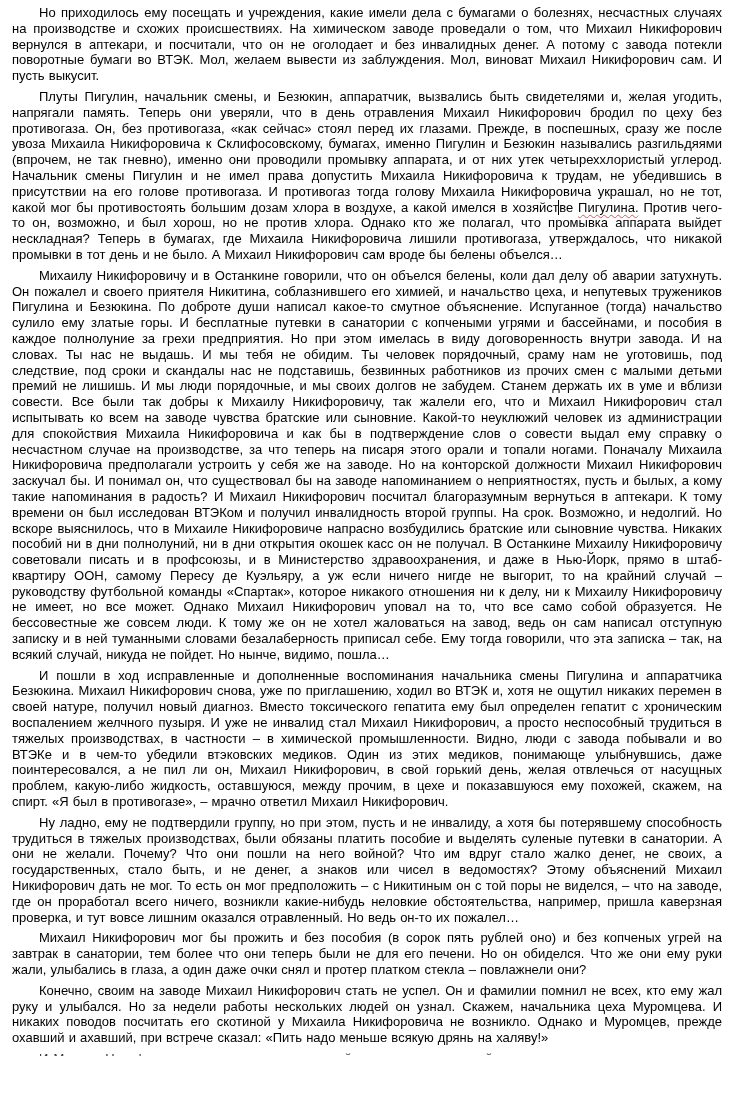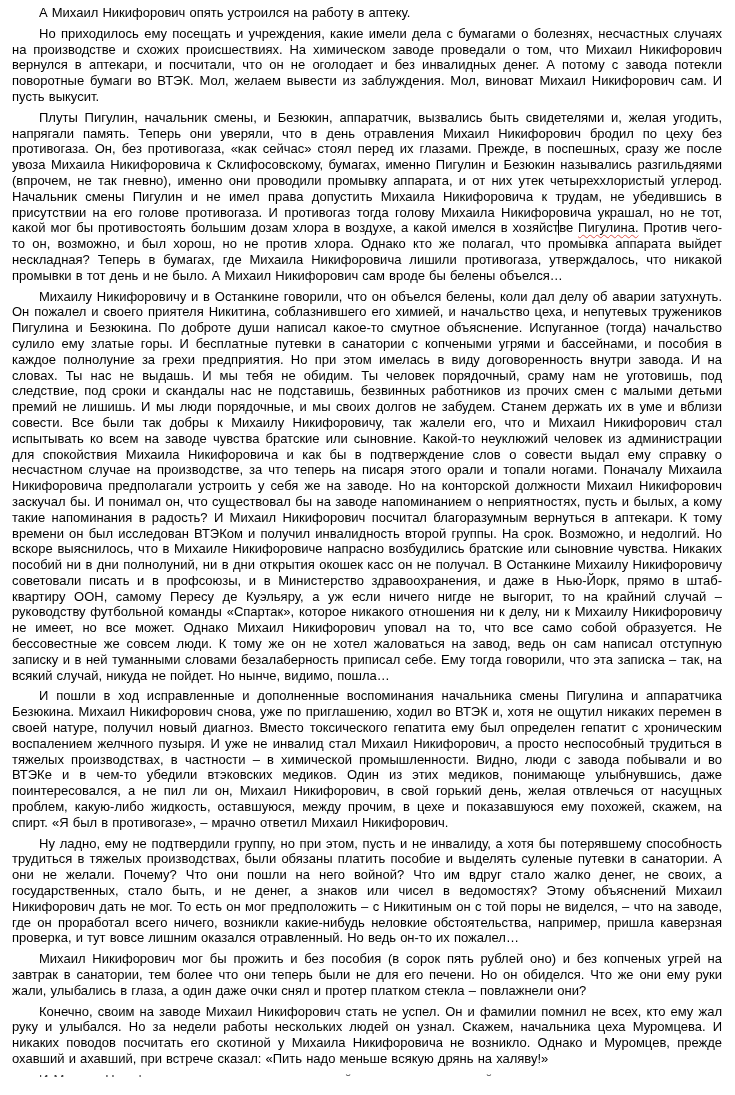--- a/index.html
+++ b/index.html
@@ -45,21 +45,20 @@
     height: 5px;
     overflow: hidden;
     opacity: 0.8;
   }
 </style>
 </head>
 <body>
 
 <div class="page">
   <div class="text-area" id="text-area">
-      <p class="para">А Михаил Никифорович опять устроился на работу в аптеку.</p>
       <p class="para">Но приходилось ему посещать и учреждения, какие имели дела с бумагами о болезнях, несчастных случаях на производстве и схожих происшествиях. На химическом заводе проведали о том, что Михаил Никифорович вернулся в аптекари, и посчитали, что он не оголодает и без инвалидных денег. А потому с завода потекли поворотные бумаги во ВТЭК. Мол, желаем вывести из заблуждения. Мол, виноват Михаил Никифорович сам. И пусть выкусит.</p>
       <p class="para">Плуты Пигулин, начальник смены, и Безюкин, аппаратчик, вызвались быть свидетелями и, желая угодить, напрягали память. Теперь они уверяли, что в день отравления Михаил Никифорович бродил по цеху без противогаза. Он, без противогаза, «как сейчас» стоял перед их глазами. Прежде, в поспешных, сразу же после увоза Михаила Никифоровича к Склифосовскому, бумагах, именно Пигулин и Безюкин назывались разгильдяями (впрочем, не так гневно), именно они проводили промывку аппарата, и от них утек четыреххлористый углерод. Начальник смены Пигулин и не имел права допустить Михаила Никифоровича к трудам, не убедившись в присутствии на его голове противогаза. И противогаз тогда голову Михаила Никифоровича украшал, но не тот, какой мог бы противостоять большим дозам хлора в воздухе, а какой имелся в хозяйст<span class="caret"></span>ве <span class="misspelled" style="text-decoration-color: rgb(224, 84, 74);">Пигулина.</span> Против чего-то он, возможно, и был хорош, но не против хлора. Однако кто же полагал, что промывка аппарата выйдет нескладная? Теперь в бумагах, где Михаила Никифоровича лишили противогаза, утверждалось, что никакой промывки в тот день и не было. А Михаил Никифорович сам вроде бы белены объелся…</p>
       <p class="para">Михаилу Никифоровичу и в Останкине говорили, что он объелся белены, коли дал делу об аварии затухнуть. Он пожалел и своего приятеля Никитина, соблазнившего его химией, и начальство цеха, и непутевых тружеников Пигулина и Безюкина. По доброте души написал какое-то смутное объяснение. Испуганное (тогда) начальство сулило ему златые горы. И бесплатные путевки в санатории с копчеными угрями и бассейнами, и пособия в каждое полнолуние за грехи предприятия. Но при этом имелась в виду договоренность внутри завода. И на словах. Ты нас не выдашь. И мы тебя не обидим. Ты человек порядочный, сраму нам не уготовишь, под следствие, под сроки и скандалы нас не подставишь, безвинных работников из прочих смен с малыми детьми премий не лишишь. И мы люди порядочные, и мы своих долгов не забудем. Станем держать их в уме и вблизи совести. Все были так добры к Михаилу Никифоровичу, так жалели его, что и Михаил Никифорович стал испытывать ко всем на заводе чувства братские или сыновние. Какой-то неуклюжий человек из администрации для спокойствия Михаила Никифоровича и как бы в подтверждение слов о совести выдал ему справку о несчастном случае на производстве, за что теперь на писаря этого орали и топали ногами. Поначалу Михаила Никифоровича предполагали устроить у себя же на заводе. Но на конторской должности Михаил Никифорович заскучал бы. И понимал он, что существовал бы на заводе напоминанием о неприятностях, пусть и былых, а кому такие напоминания в радость? И Михаил Никифорович посчитал благоразумным вернуться в аптекари. К тому времени он был исследован ВТЭКом и получил инвалидность второй группы. На срок. Возможно, и недолгий. Но вскоре выяснилось, что в Михаиле Никифоровиче напрасно возбудились братские или сыновние чувства. Никаких пособий ни в дни полнолуний, ни в дни открытия окошек касс он не получал. В Останкине Михаилу Никифоровичу советовали писать и в профсоюзы, и в Министерство здравоохранения, и даже в Нью-Йорк, прямо в штаб-квартиру ООН, самому Пересу де Куэльяру, а уж если ничего нигде не выгорит, то на крайний случай – руководству футбольной команды «Спартак», которое никакого отношения ни к делу, ни к Михаилу Никифоровичу не имеет, но все может. Однако Михаил Никифорович уповал на то, что все само собой образуется. Не бессовестные же совсем люди. К тому же он не хотел жаловаться на завод, ведь он сам написал отступную записку и в ней туманными словами безалаберность приписал себе. Ему тогда говорили, что эта записка – так, на всякий случай, никуда не пойдет. Но нынче, видимо, пошла…</p>
       <p class="para">И пошли в ход исправленные и дополненные воспоминания начальника смены Пигулина и аппаратчика Безюкина. Михаил Никифорович снова, уже по приглашению, ходил во ВТЭК и, хотя не ощутил никаких перемен в своей натуре, получил новый диагноз. Вместо токсического гепатита ему был определен гепатит с хроническим воспалением желчного пузыря. И уже не инвалид стал Михаил Никифорович, а просто неспособный трудиться в тяжелых производствах, в частности – в химической промышленности. Видно, люди с завода побывали и во ВТЭКе и в чем-то убедили втэковских медиков. Один из этих медиков, понимающе улыбнувшись, даже поинтересовался, а не пил ли он, Михаил Никифорович, в свой горький день, желая отвлечься от насущных проблем, какую-либо жидкость, оставшуюся, между прочим, в цехе и показавшуюся ему похожей, скажем, на спирт. «Я был в противогазе», – мрачно ответил Михаил Никифорович.</p>
       <p class="para">Ну ладно, ему не подтвердили группу, но при этом, пусть и не инвалиду, а хотя бы потерявшему способность трудиться в тяжелых производствах, были обязаны платить пособие и выделять суленые путевки в санатории. А они не желали. Почему? Что они пошли на него войной? Что им вдруг стало жалко денег, не своих, а государственных, стало быть, и не денег, а знаков или чисел в ведомостях? Этому объяснений Михаил Никифорович дать не мог. То есть он мог предположить – с Никитиным он с той поры не виделся, – что на заводе, где он проработал всего ничего, возникли какие-нибудь неловкие обстоятельства, например, пришла каверзная проверка, и тут вовсе лишним оказался отравленный. Но ведь он-то их пожалел…</p>
       <p class="para">Михаил Никифорович мог бы прожить и без пособия (в сорок пять рублей оно) и без копченых угрей на завтрак в санатории, тем более что они теперь были не для его печени. Но он обиделся. Что же они ему руки жали, улыбались в глаза, а один даже очки снял и протер платком стекла – повлажнели они?</p>
       <p class="para">Конечно, своим на заводе Михаил Никифорович стать не успел. Он и фамилии помнил не всех, кто ему жал руку и улыбался. Но за недели работы нескольких людей он узнал. Скажем, начальника цеха Муромцева. И никаких поводов посчитать его скотиной у Михаила Никифоровича не возникло. Однако и Муромцев, прежде охавший и ахавший, при встрече сказал: «Пить надо меньше всякую дрянь на халяву!»</p>
       <p class="para clipped-line">И Михаил Никифорович не стал спорить при этой встрече, хотя никакой дряни он в тот день на заводе и не пил вовсе</p>
     </div>
 </div>

